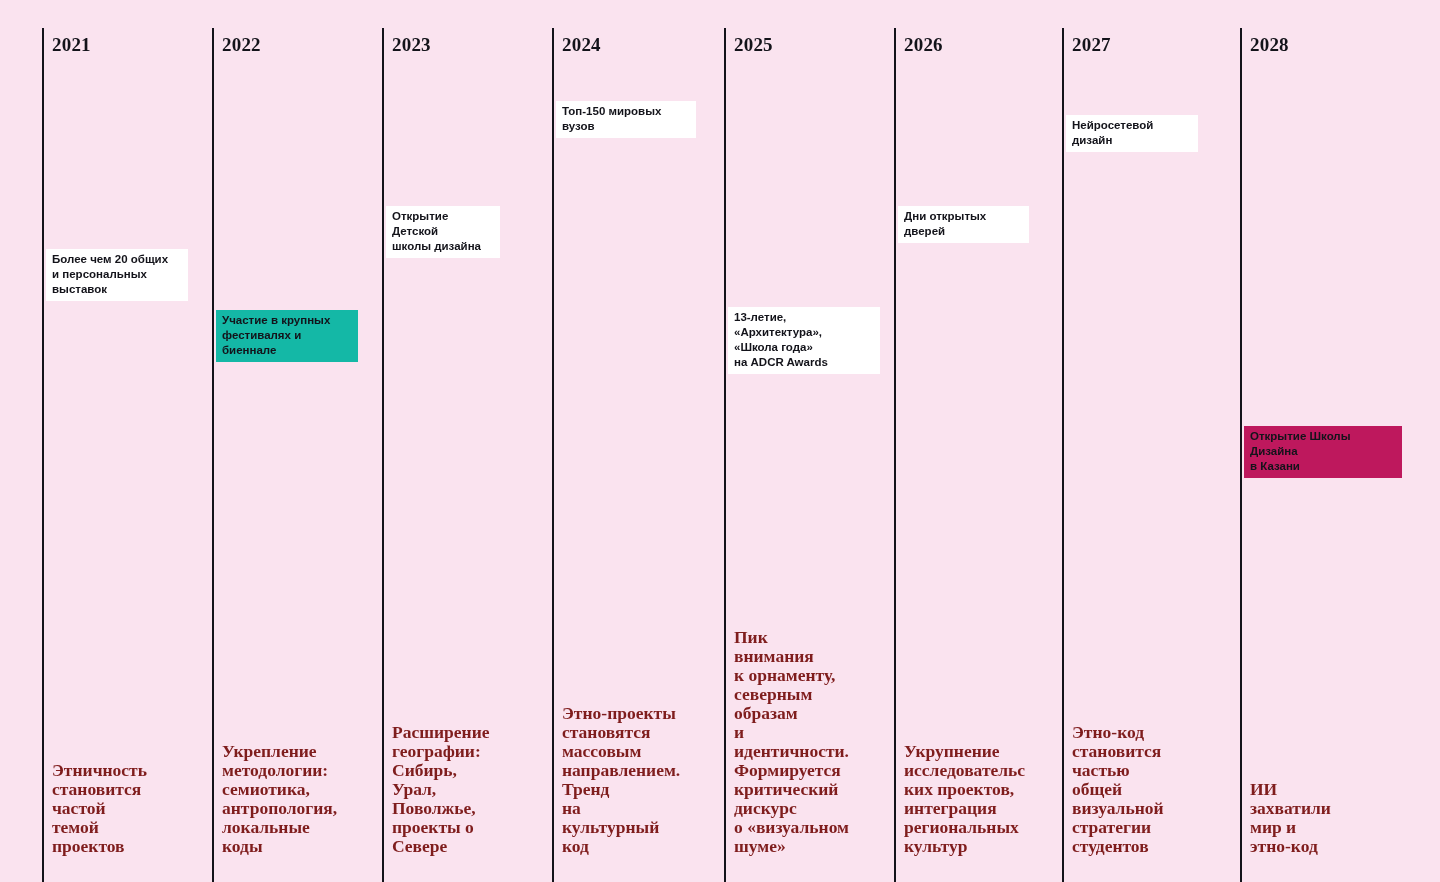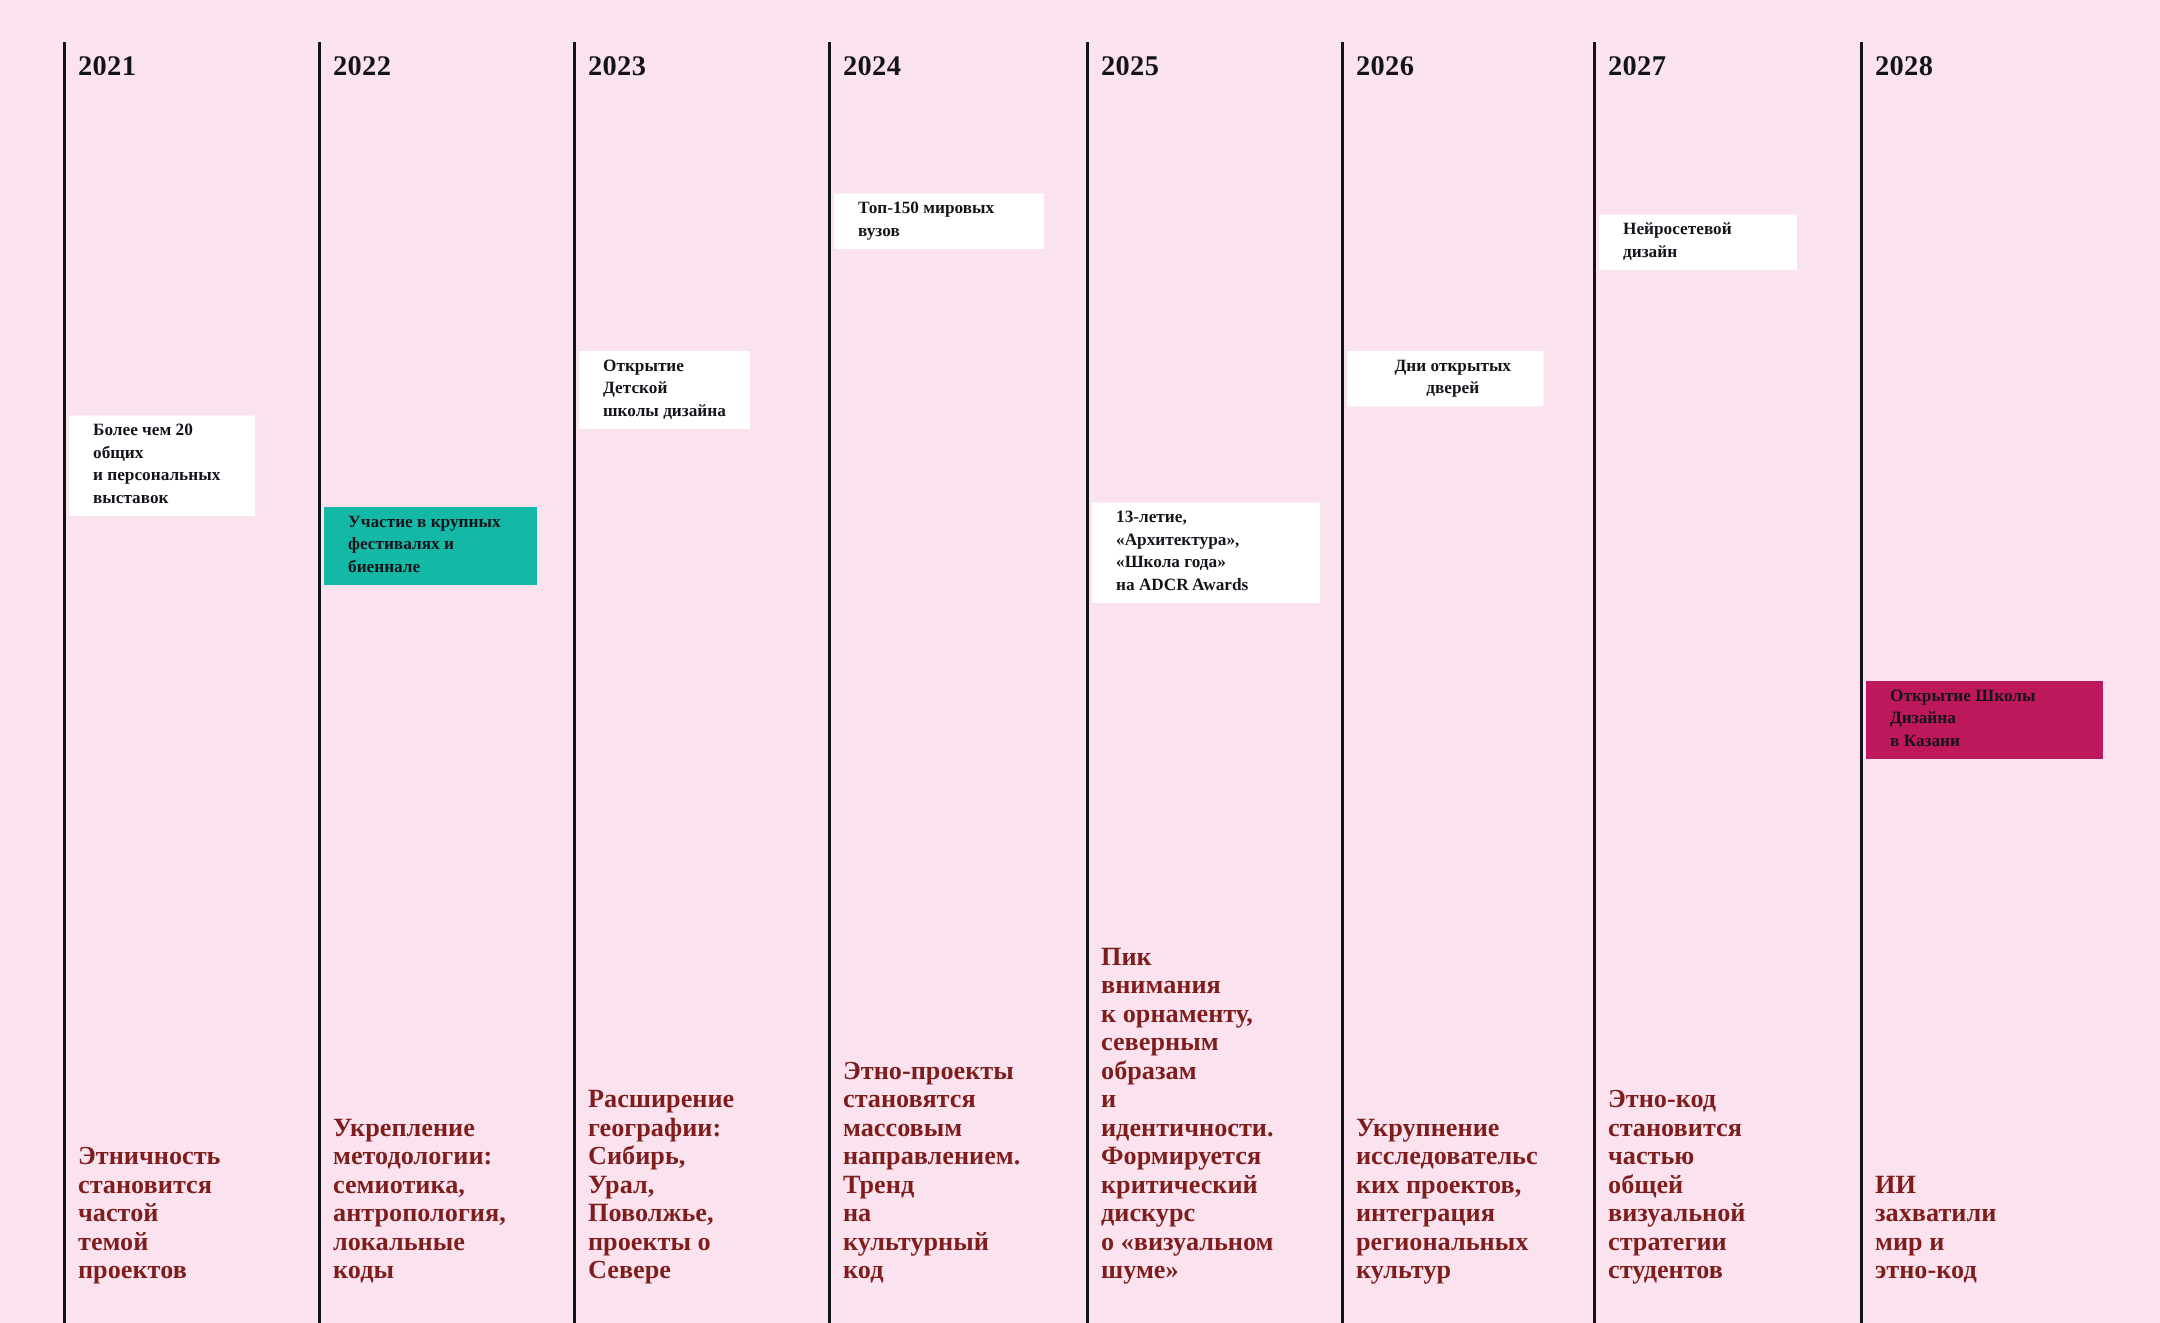--- a/index.html
+++ b/index.html
@@ -39,49 +39,48 @@
     color: #13131a;
     letter-spacing: 0.2px;
     white-space: nowrap;
     text-align: center;
   }
   .tag {
     position: absolute;
     left: 4px;
     background: #ffffff;
     color: #13131a;
-    font-family: Liberation Serif, serif;
+    font-family: Liberation Sans, sans-serif;
     font-size: 11.5px;
     font-weight: bold;
     line-height: 15px;
-    padding: 3px 6px 4px 16px;
+    padding: 3px 6px 4px 6px;
     white-space: pre-line;
     box-sizing: border-box;
-    margin-top: 28px;
   }
   .summary {
     position: absolute;
     left: 10px;
     bottom: 26px;
     font-family: "Liberation Serif", serif;
     font-size: 17.5px;
     font-weight: bold;
     line-height: 19px;
     color: #7f1d1d;
     white-space: pre-line;
   }
 </style>
 </head>
 <body>
 
 <div id="timeline" style="background: rgb(250, 227, 239);">
     <div class="column" style="left: 42px;">
       <div class="axis" style="top: 28px; height: 854px; background: rgb(19, 19, 26);"></div>
       <div class="year">2021</div>
-      <div class="tag" style="top: 249px; width: 124px; background: rgb(255, 255, 255);">Более чем 20 общих
+      <div class="tag" style="top: 249px; width: 142px; background: rgb(255, 255, 255);">Более чем 20 общих
 и персональных выставок</div>
       <div class="summary">Этничность
 становится частой
 темой проектов</div>
     </div>
     <div class="column" style="left: 212px;">
       <div class="axis" style="top: 28px; height: 854px; background: rgb(19, 19, 26);"></div>
       <div class="year">2022</div>
       <div class="tag" style="top: 310px; width: 142px; background: #14b8a6;">Участие в крупных
 фестивалях и биеннале</div>
@@ -126,21 +125,21 @@
 и идентичности.
 Формируется
 критический
 дискурс
 о «визуальном
 шуме»</div>
     </div>
     <div class="column" style="left: 894px;">
       <div class="axis" style="top: 28px; height: 854px; background: rgb(19, 19, 26);"></div>
       <div class="year">2026</div>
-      <div class="tag" style="top: 206px; width: 131px; background: rgb(255, 255, 255); text-align: center;">Дни открытых дверей</div>
+      <div class="tag" style="top: 206px; width: 131px; background: rgb(255, 255, 255);">Дни открытых дверей</div>
       <div class="summary">Укрупнение
 исследовательс
 ких проектов,
 интеграция
 региональных
 культур</div>
     </div>
     <div class="column" style="left: 1062px;">
       <div class="axis" style="top: 28px; height: 854px; background: rgb(19, 19, 26);"></div>
       <div class="year">2027</div>

